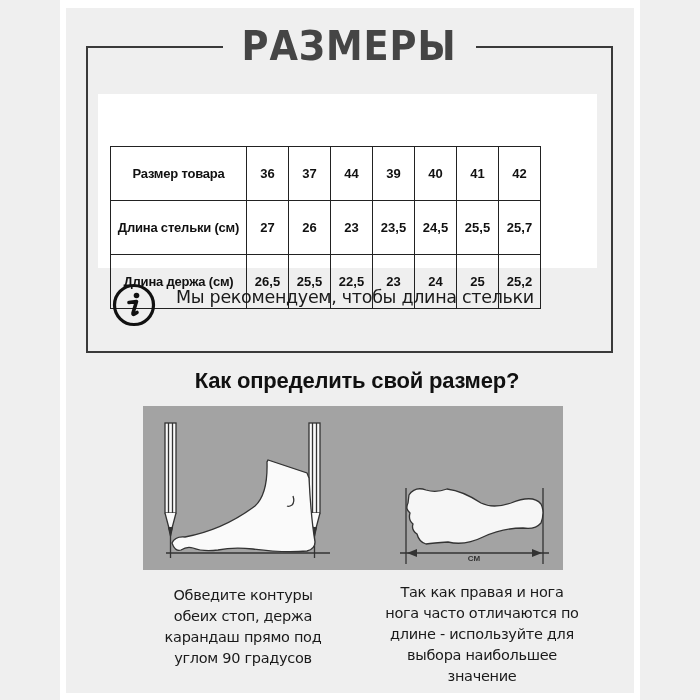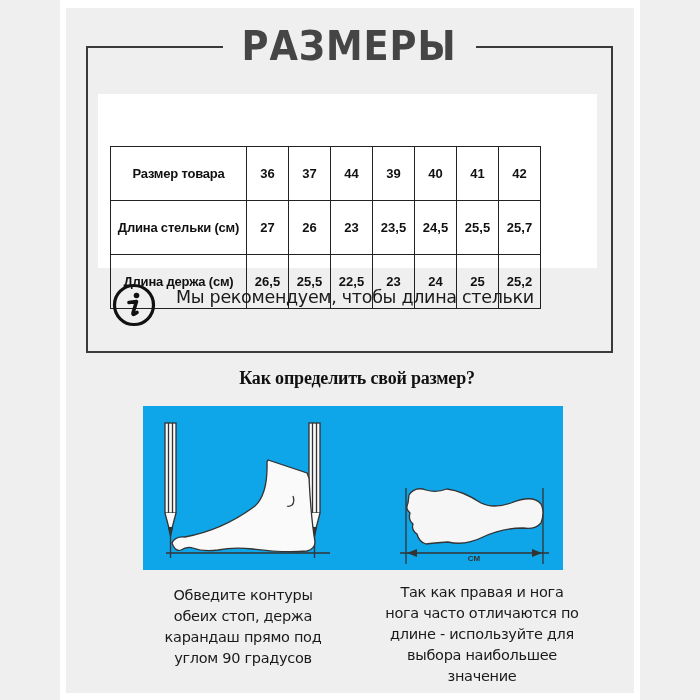--- a/index.html
+++ b/index.html
@@ -49,25 +49,25 @@
   .info-icon {
     position: absolute; left: 112px; top: 283px; width: 44px; height: 44px;
   }
   .info-text {
     position: absolute; left: 176px; top: 285px; width: 420px;
     font-family: "DejaVu Sans", sans-serif; font-size: 17.5px; line-height: 25px; color: #1a1a1a;
     letter-spacing: -0.3px;
   }
   .howto {
     position: absolute; left: 100px; top: 368px; width: 514px; text-align: center;
-    font-family: Liberation Serif, serif; font-weight: bold; font-size: 18px; color: #111;
+    font-family: Liberation Sans, sans-serif; font-weight: bold; font-size: 22px; color: #111;
     letter-spacing: -0.2px;
   }
   .illus {
-    position: absolute; left: 143px; top: 406px; width: 420px; height: 164px; background: #0ea5e9;
+    position: absolute; left: 143px; top: 406px; width: 420px; height: 164px; background: #a3a3a3;
   }
   .illus svg { position: absolute; left: 0; top: 0; }
   .caption {
     position: absolute; text-align: center;
     font-family: "DejaVu Sans", sans-serif; font-size: 14.5px; line-height: 21px; color: #1a1a1a;
     letter-spacing: -0.3px;
   }
   .caption-left { left: 143px; top: 585px; width: 200px; }
   .caption-right { left: 362px; top: 582px; width: 240px; }
 </style>

